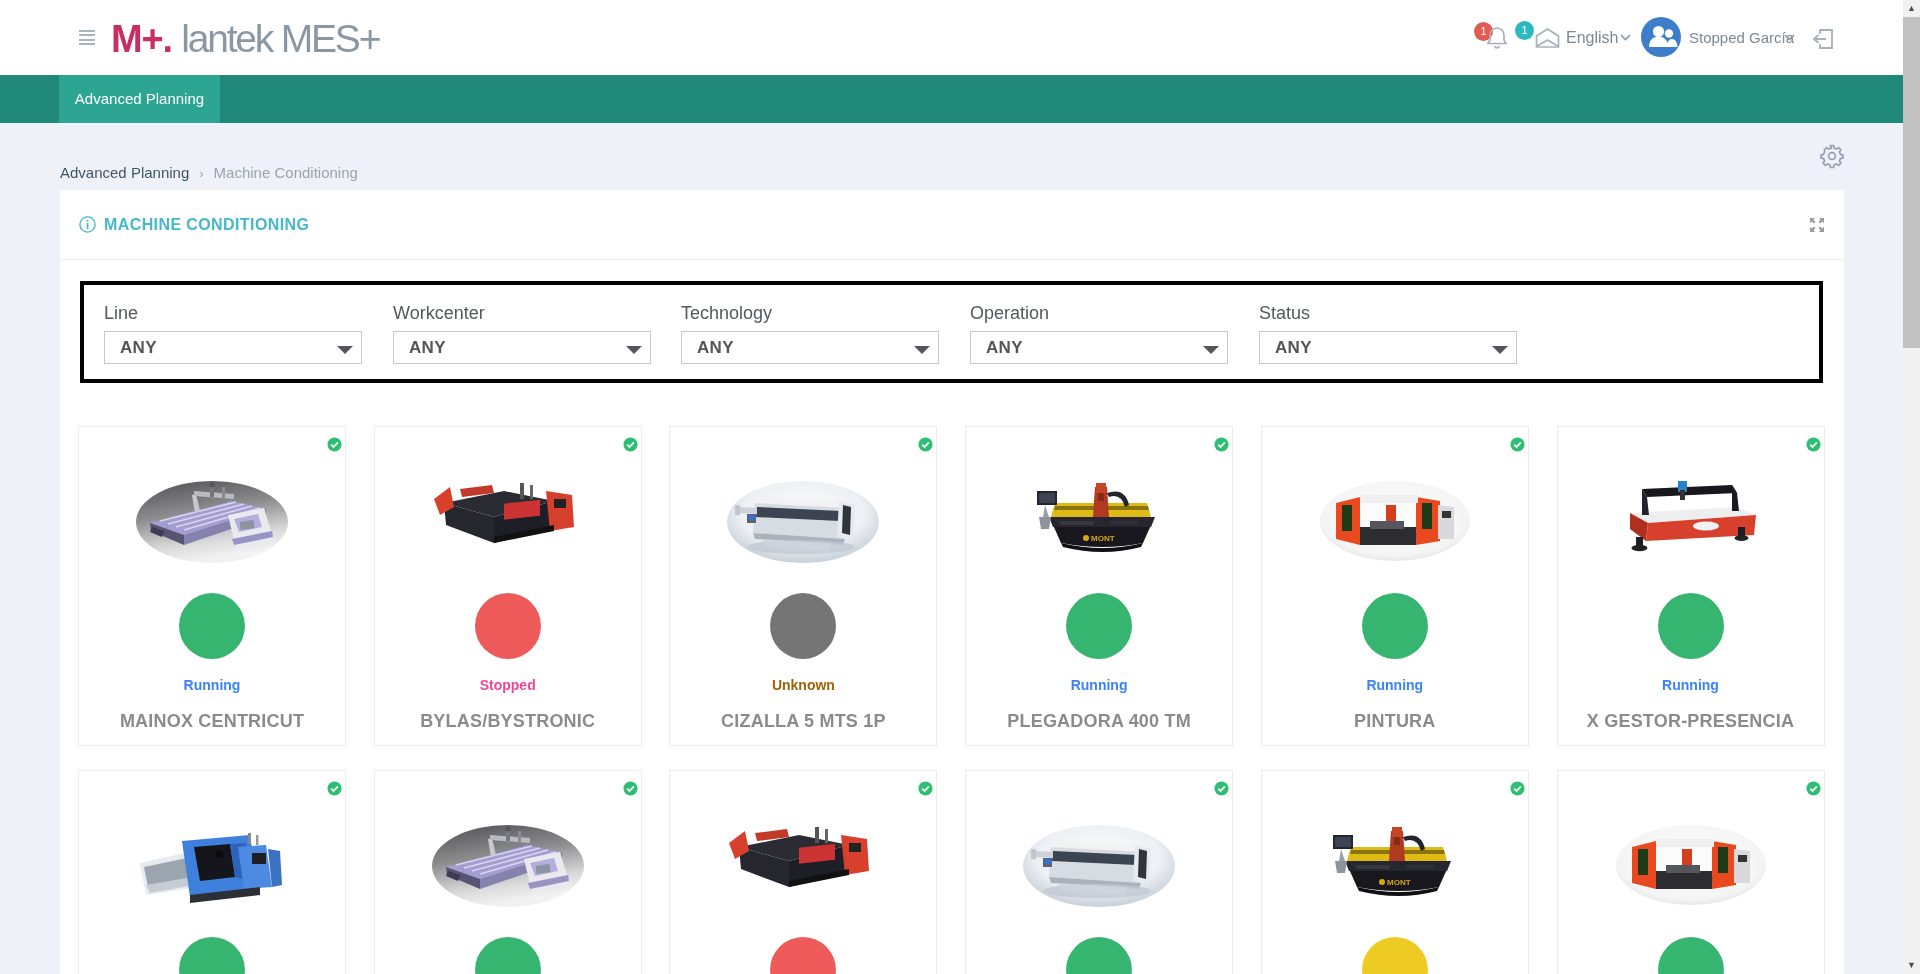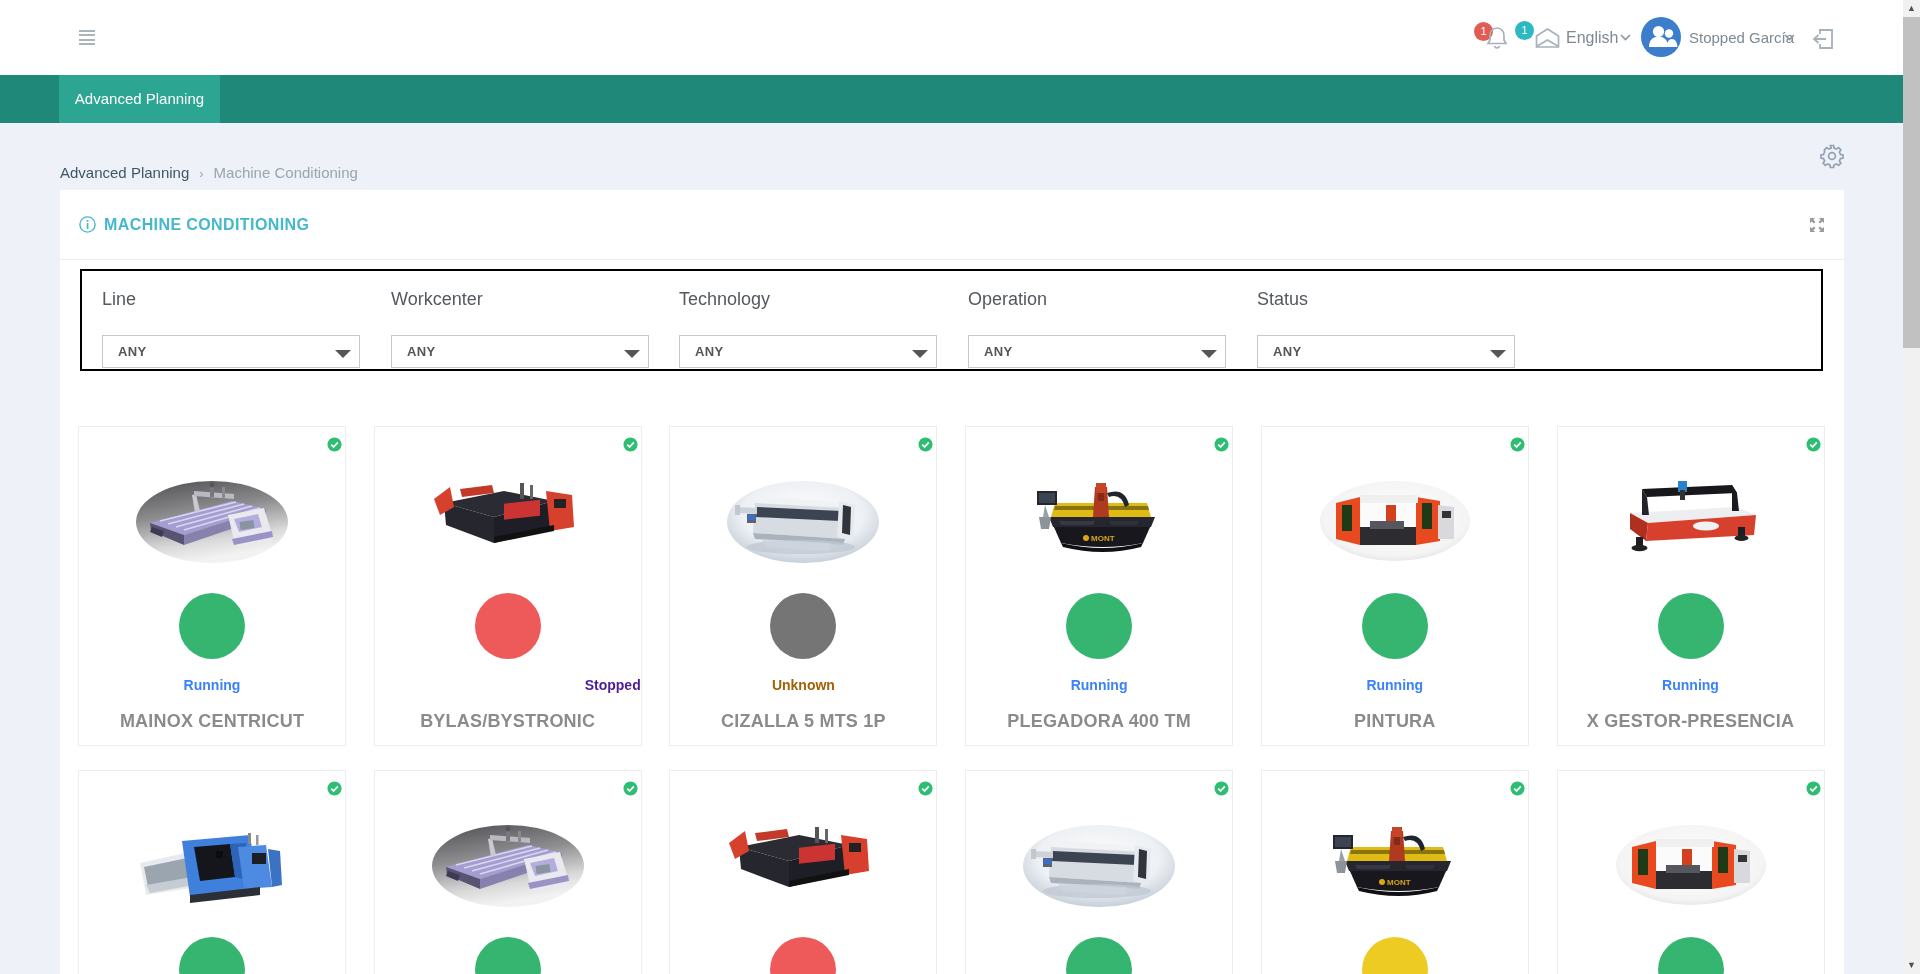--- a/index.html
+++ b/index.html
@@ -25,49 +25,50 @@
 
 .crumbs { position:absolute; left:60px; top:164px; font-size:15px; color:#9aa5ae; }
 .crumbs a { color:#3e5768; text-decoration:none; }
 .crumbs .sep { margin:0 10px; color:#9aa5ae; font-size:13px; }
 
 .panel { position:absolute; left:60px; top:190px; width:1784px; height:920px; background:#fff; }
 .phead { position:absolute; left:0; top:0; width:100%; height:70px; border-bottom:1px solid #eceff1; }
 .ptitle { position:absolute; left:19px; top:26px; font-size:16px; font-weight:bold; color:#46b8cc; letter-spacing:0.4px; }
 .pbody { position:absolute; left:0; top:71px; width:100%; }
 
-.filters { position:absolute; left:20px; top:8px; width:1743px; height:102px; border:2px solid #000000; }
+.filters { position:absolute; left:20px; top:20px; width:1743px; height:102px; border:4px solid #000000; }
 .fcol { position:absolute; top:0; width:258px; }
 .fcol label { display:block; margin-top:18px; font-size:18px; color:#54595e; }
-.fsel { margin-top:25px; height:33px; border:1px solid #c8c8c8; background:#fff; position:relative; font-size:13px; font-weight:bold; color:#555; line-height:31px; padding-left:15px; letter-spacing:0.3px;}
+.fsel { margin-top:7px; height:33px; border:1px solid #c8c8c8; background:#fff; position:relative; font-size:17px; font-weight:bold; color:#555; line-height:31px; padding-left:15px; letter-spacing:0.3px;}
 .fsel:after { content:""; position:absolute; right:8px; top:14px; border-left:8px solid transparent; border-right:8px solid transparent; border-top:8px solid #54565a; }
 
 .grid { position:absolute; left:18px; top:165px; width:1747px; }
 .card { position:absolute; width:268px; height:320px; background:#fff; border:1px solid #ededed; }
 .chk { position:absolute; right:3px; top:10px; width:15px; height:15px; }
 .mimg { position:absolute; left:50%; top:54px; transform:translateX(-50%); }
 .scircle { position:absolute; left:50%; top:166px; transform:translateX(-50%); width:66px; height:66px; border-radius:50%; }
 .sgreen { background:#36b571; } .sred { background:#ee5a5a; } .sgray { background:#757575; } .syellow { background:#eecb23; }
 .stext { position:absolute; left:0; top:250px; width:100%; text-align:center; font-size:14px; font-weight:bold; }
-.tgreen { color:#3b82f6; } .tred { color:#4c1d95;text-align:right; } .tgray { color:#a16207; }
+.tgreen { color:#3b82f6; } .tred { color:#ec4899; } .tgray { color:#a16207; }
 .mname { position:absolute; left:0; top:284px; width:100%; text-align:center; font-size:18px; font-weight:bold; color:#8b8b8b; letter-spacing:0.2px; }
 
 .sbar { position:absolute; right:0; top:0; width:17px; height:974px; background:#f1f1f1; }
 .sthumb { position:absolute; right:0; top:17px; width:17px; height:331px; background:#c1c1c1; }
 .sarrow { position:absolute; right:0; width:17px; height:17px; background:#f1f1f1; color:#505050; font-size:9px; text-align:center; line-height:17px; }
 </style>
 </head>
 <body>
 <div class="topbar">
   <div class="burger">
       <div></div>
       <div></div>
       <div></div>
       <div></div>
     </div>
+  <div class="logo"><span class="mp" style="margin-right:5px">M+.</span> <span class="lt">lantek MES+</span></div>
   <div class="badge bell-badge">1</div>
   <div class="badge env-badge">1</div>
   <svg class="tbicon" style="left:1486px;top:26px" width="22" height="24" viewBox="0 0 22 24">
       <path d="M11 2 C6.5 2 4 5.5 4 9.5 L4 14 L2 17.5 L20 17.5 L18 14 L18 9.5 C18 5.5 15.5 2 11 2 Z" fill="none" stroke="#a7b1bb" stroke-width="1.7"></path>
       <path d="M8.5 20 a2.6 2.6 0 0 0 5 0" fill="none" stroke="#a7b1bb" stroke-width="1.7"></path>
     </svg>
   <svg class="tbicon" style="left:1534px;top:27px" width="27" height="22" viewBox="0 0 27 22">
       <g fill="none" stroke="#a7b1bb" stroke-width="1.7" stroke-linejoin="round">
         <path d="M2.5 9 L13.5 2 L24.5 9 L24.5 20 L2.5 20 Z"></path>
         <path d="M2.8 19.2 L13.5 13 L24.2 19.2"></path>

